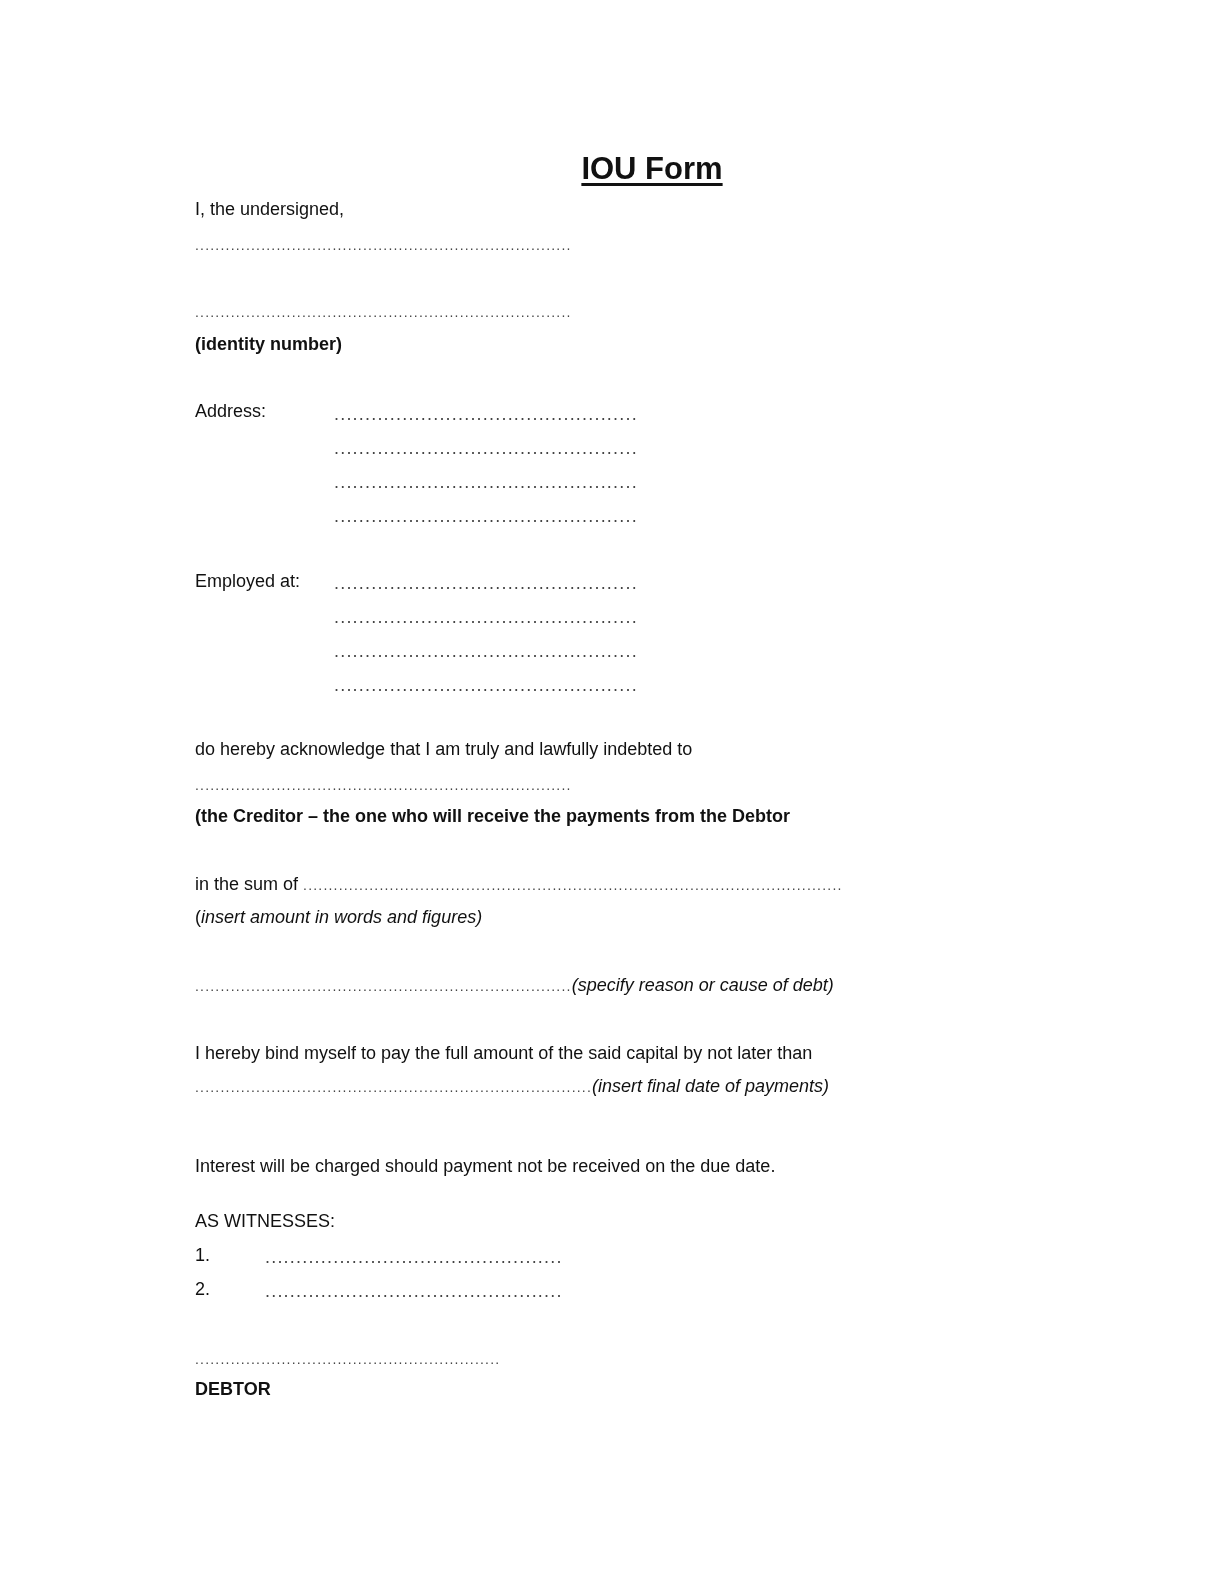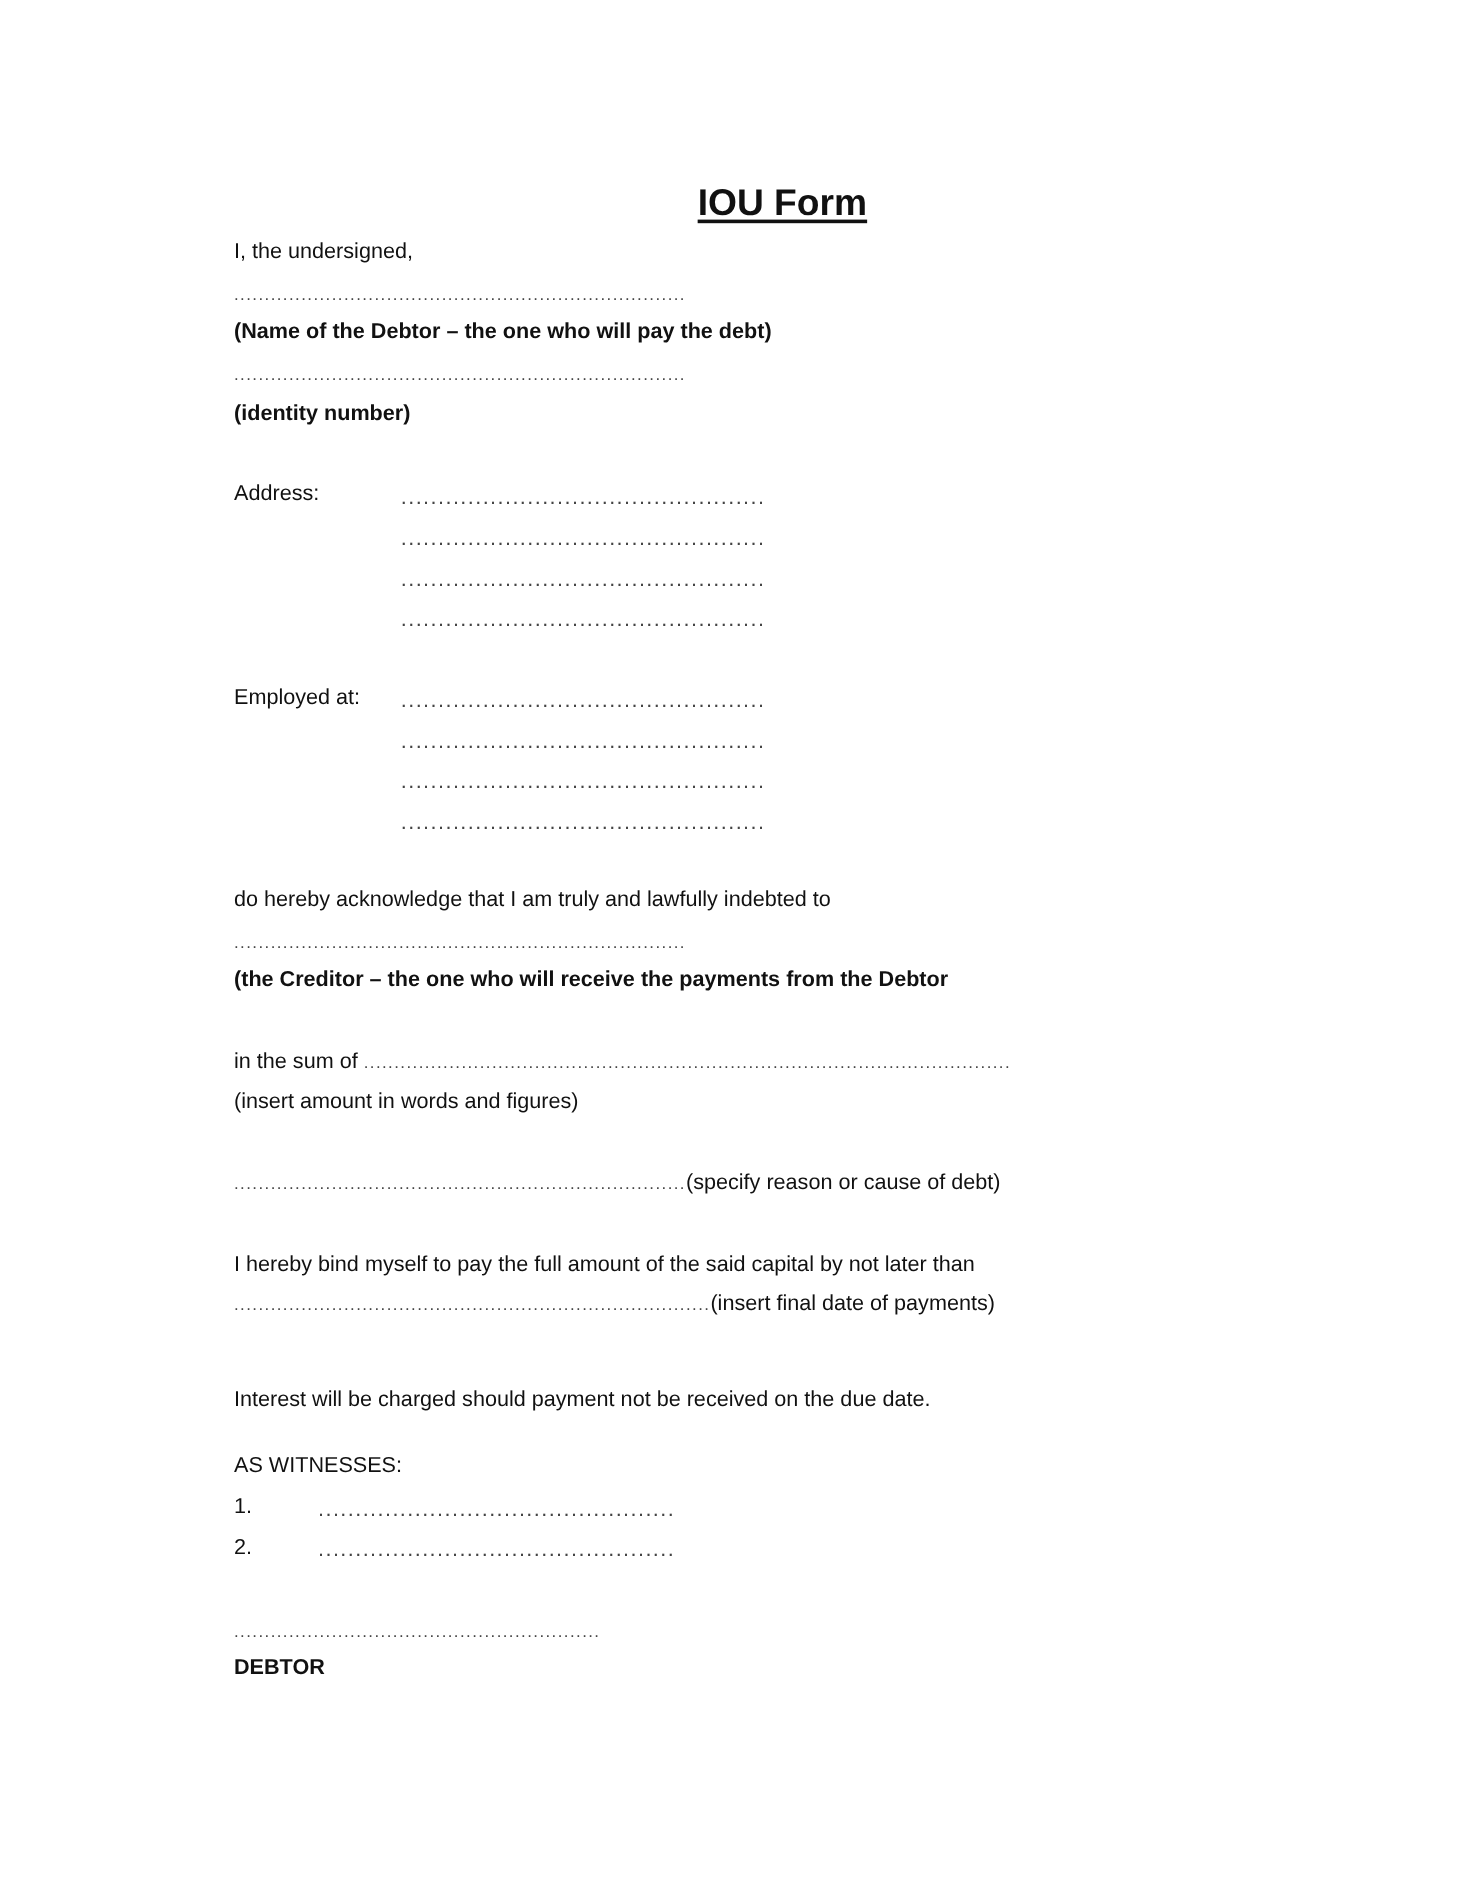--- a/index.html
+++ b/index.html
@@ -8,35 +8,34 @@
     font-family: "Liberation Sans", sans-serif; color: #111111;
   }
   .page { position: absolute; left: 0; top: 0; width: 969px; height: 1572px; margin-left: 44px; }
   .line { position: absolute; left: 151px; font-size: 18px; line-height: 22px; white-space: nowrap; }
   .title {
     position: absolute; left: 0; width: 1216px; top: 150px; text-align: center;
     font-size: 31px; font-weight: bold; line-height: 38px;
   }
   .title span { text-decoration: underline; text-decoration-thickness: 3px; text-underline-offset: 4px; }
   .bold { font-weight: bold; }
-  .ital { }
+  .ital { font-style: italic; }
   .dots-fine { font-size: 14px; letter-spacing: 1.2px; color: #444; }
   .indent { position: absolute; left: 290px; font-size: 18px; line-height: 22px; white-space: nowrap; }
   .wit { position: absolute; left: 221px; font-size: 18px; line-height: 22px; white-space: nowrap; }
 </style>
 </head>
 <body>
 
 <div class="page">
 
   <div class="title"><span>IOU Form</span></div>
 
   <div class="line" style="top:198px">I, the undersigned,</div>
   <div class="line dots-fine" style="top:234px">..........................................................................</div>
-  <div class="line bold" style="top:265px">(Name of the Debtor – the one who will pay the debt)</div>
   <div class="line dots-fine" style="top:301px">..........................................................................</div>
   <div class="line bold" style="top:333px">(identity number)</div>
 
   <div class="line" style="top:400px">Address:</div>
   <div class="indent dots-fine" style="top:403px">.................................................</div>
   <div class="indent dots-fine" style="top:437px">.................................................</div>
   <div class="indent dots-fine" style="top:471px">.................................................</div>
   <div class="indent dots-fine" style="top:505px">.................................................</div>
 
   <div class="line" style="top:570px">Employed at:</div>

